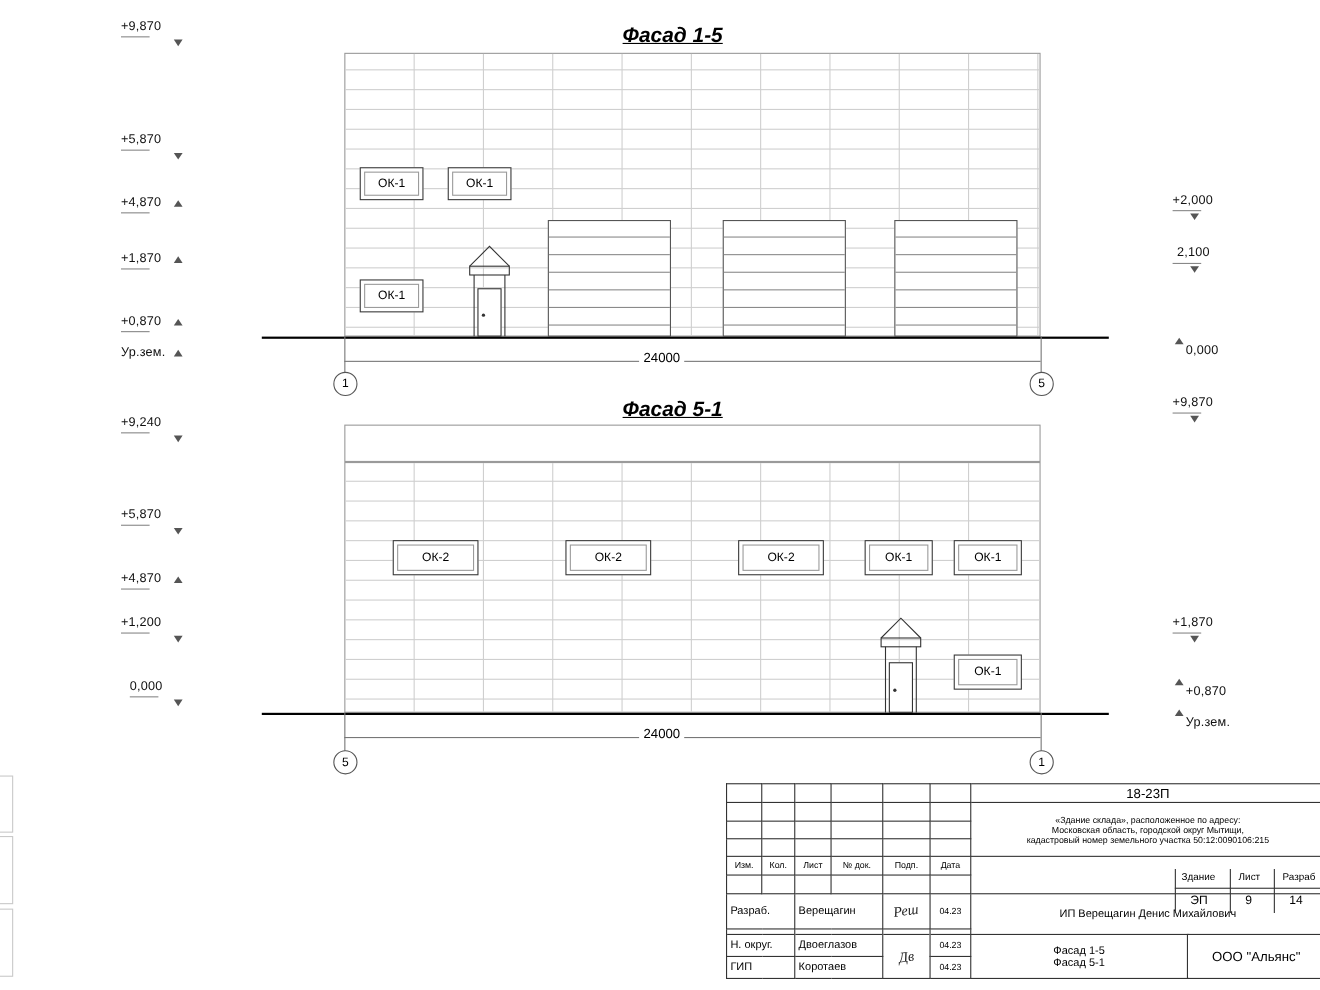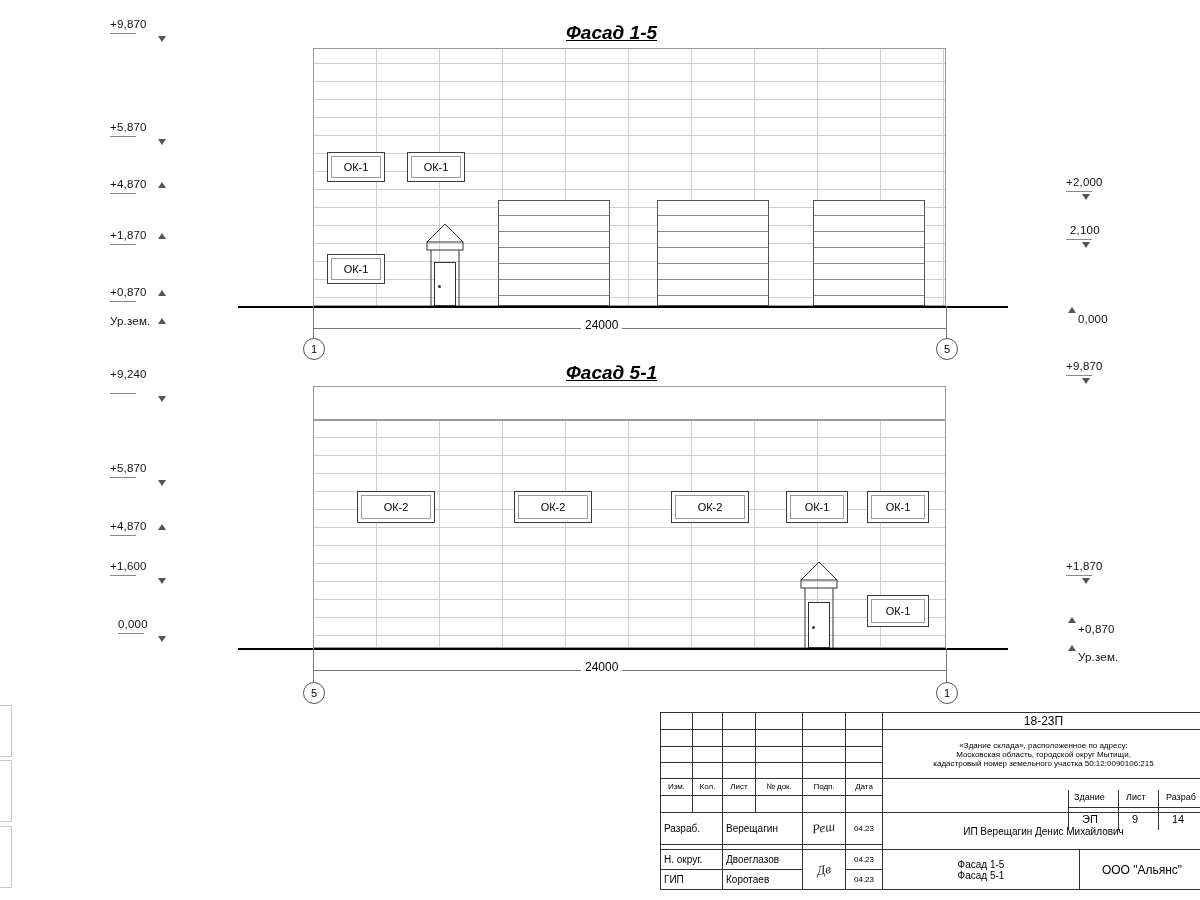--- a/index.html
+++ b/index.html
@@ -195,33 +195,33 @@
       <span>1</span>
     </div>
     <div class="circ" style="left:623px;top:32px;">
       <span>5</span>
     </div>
   </div>
 
   <div class="abs title-fac" style="left:566px;top:362px;">Фасад 5-1</div>
 
   <div class="abs" style="left:108px;top:340px;width:90px;height:330px;">
-    <div class="abs lvl" style="left:2px;top:28px;">+9,240</div>
+    <div class="abs lvl" style="left:2px;top:38px;">+9,240</div>
     <div class="lev-tick" style="left:2px;top:53px;"></div>
     <div class="marker-down" style="left:50px;top:56px;"></div>
 
     <div class="abs lvl" style="left:2px;top:122px;">+5,870</div>
     <div class="lev-tick" style="left:2px;top:137px;"></div>
     <div class="marker-down" style="left:50px;top:140px;"></div>
 
     <div class="abs lvl" style="left:2px;top:180px;">+4,870</div>
     <div class="lev-tick" style="left:2px;top:195px;"></div>
     <div class="marker-up" style="left:50px;top:184px;"></div>
 
-    <div class="abs lvl" style="left:2px;top:220px;">+1,600</div>
+    <div class="abs lvl" style="left:2px;top:220px;">+1,200</div>
     <div class="lev-tick" style="left:2px;top:235px;"></div>
     <div class="marker-down" style="left:50px;top:238px;"></div>
 
     <div class="abs lvl" style="left:10px;top:278px;">0,000</div>
     <div class="lev-tick" style="left:10px;top:293px;"></div>
     <div class="marker-down" style="left:50px;top:296px;"></div>
   </div>
 
   <div class="abs" style="left:1060px;top:340px;width:130px;height:330px;">
     <div class="abs lvl" style="left:6px;top:20px;">+9,870</div>

